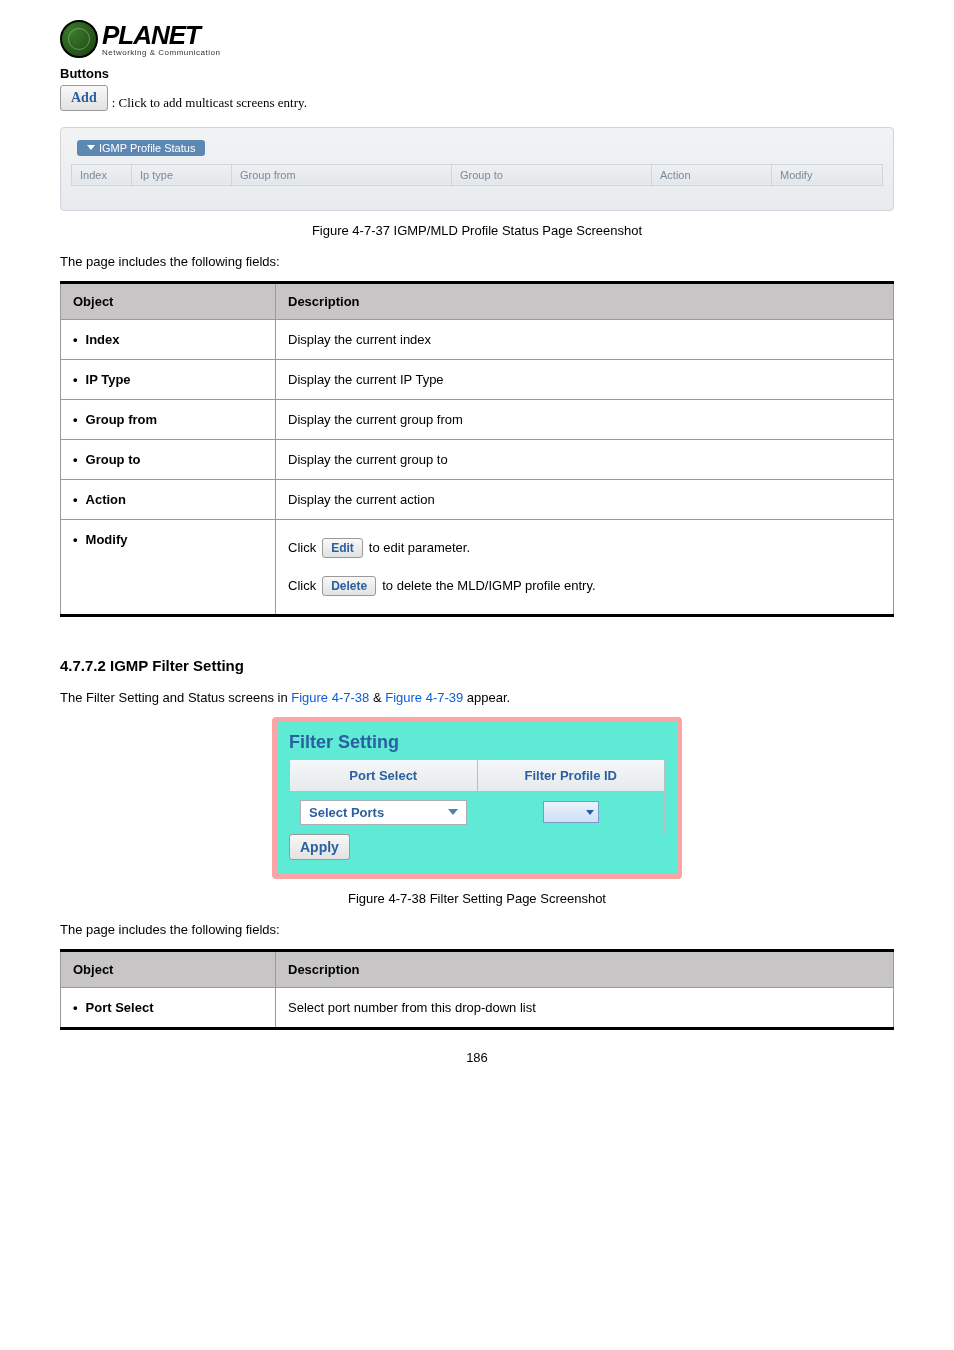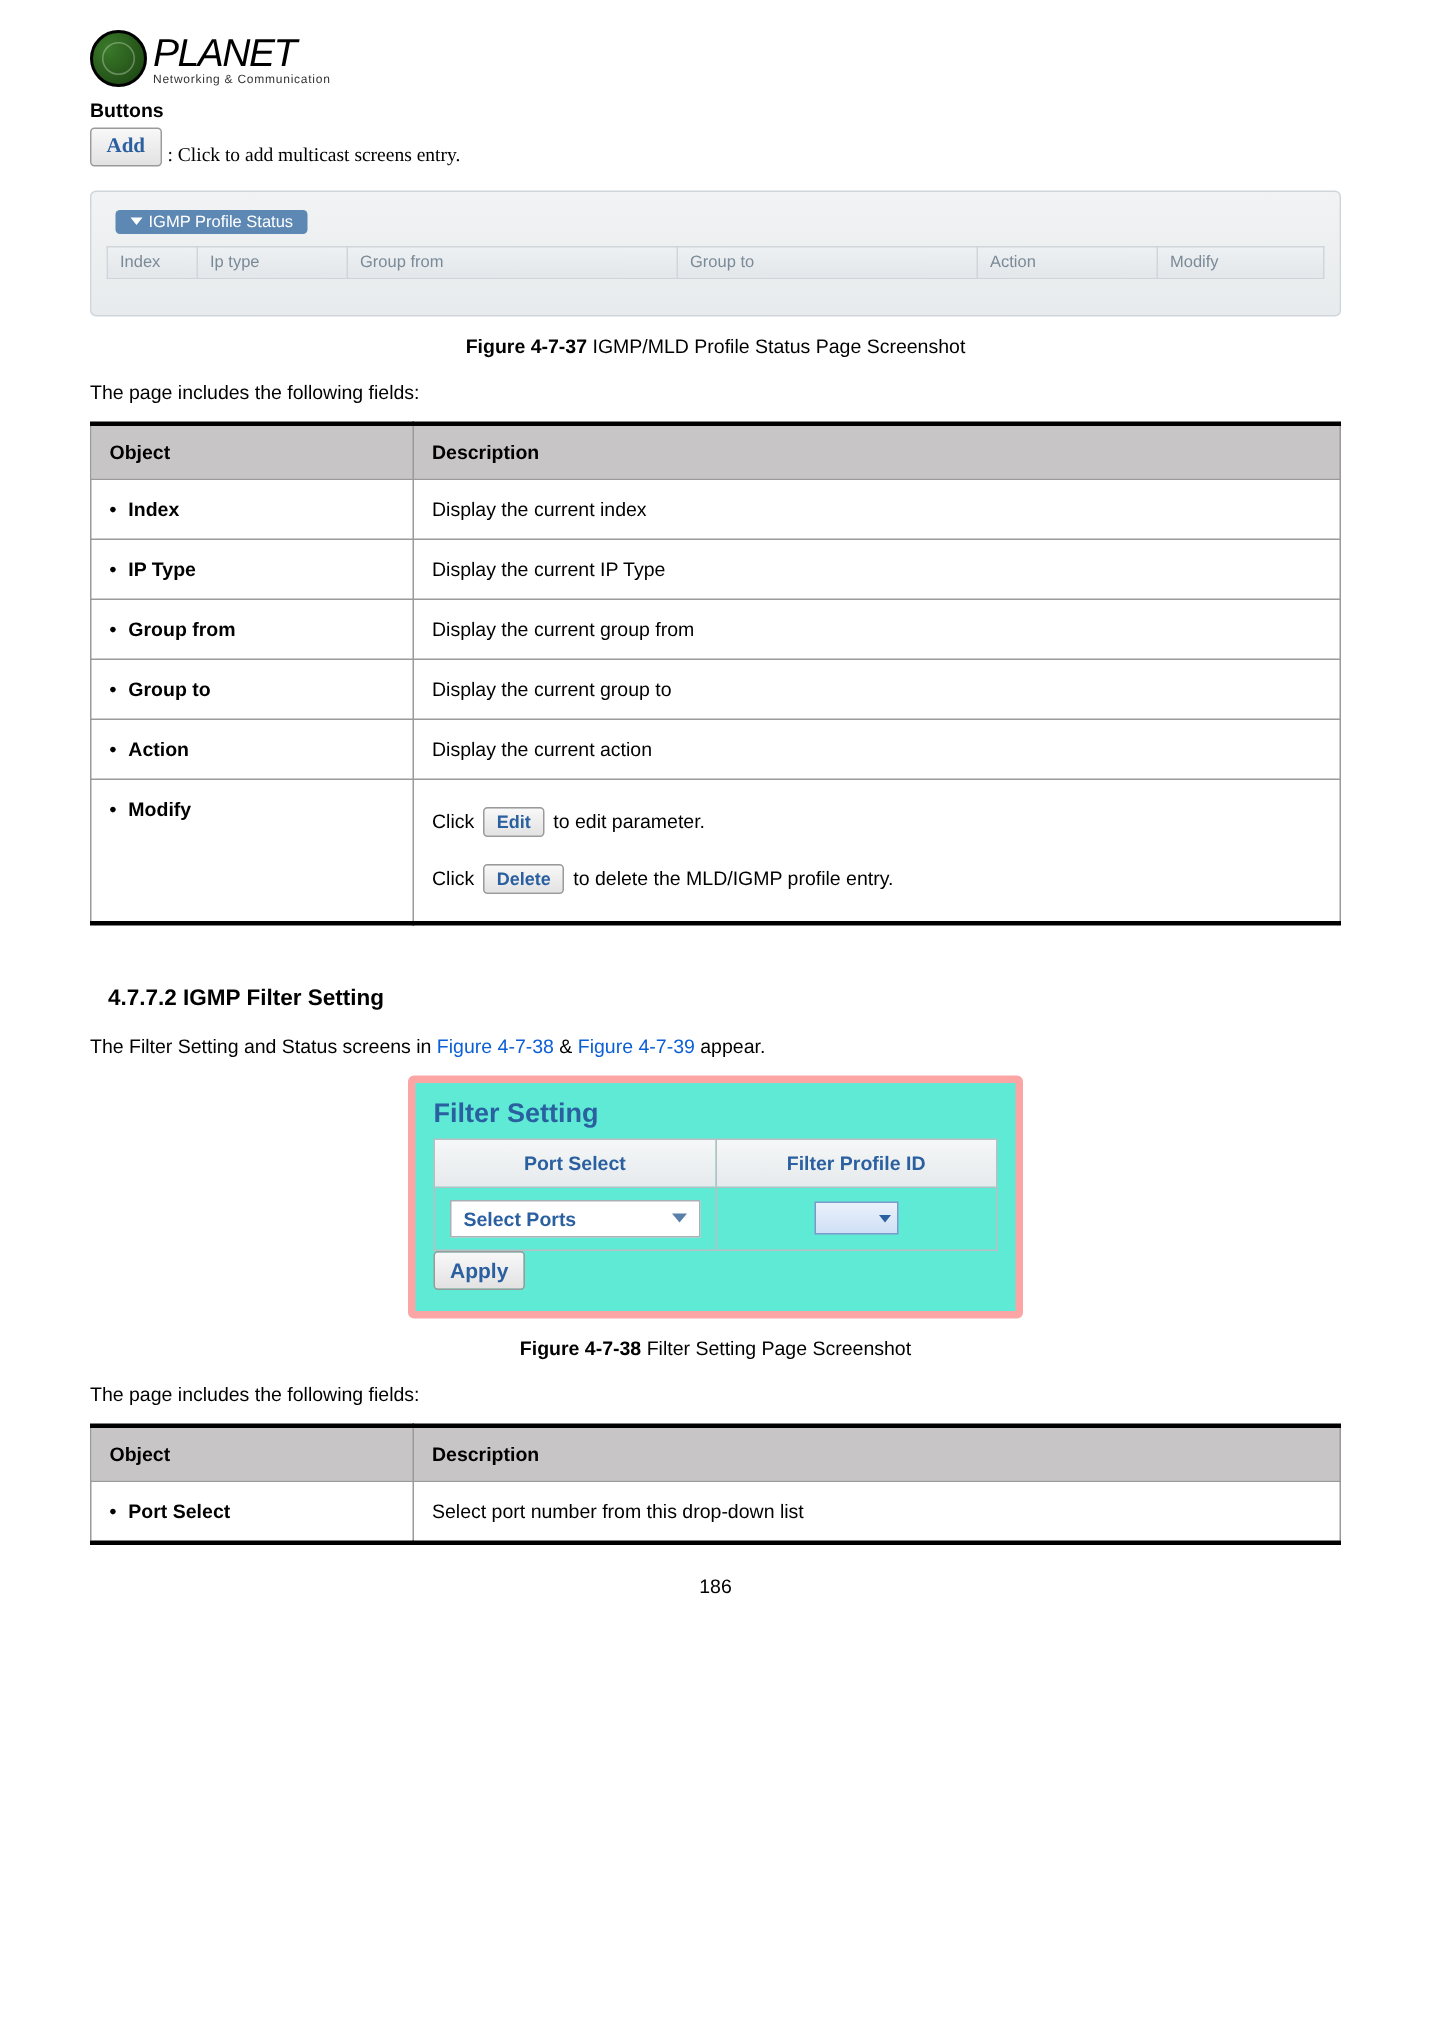--- a/index.html
+++ b/index.html
@@ -28,21 +28,21 @@
   }
   .logo-globe::after {
     content: '';
     position: absolute;
     inset: 6px;
     border: 1px solid rgba(255,255,255,0.3);
     border-radius: 50%;
   }
   .logo-text { display: flex; flex-direction: column; }
   .logo-name {
-    font-weight: 400;
+    font-weight: 700;
     font-style: italic;
     font-size: 26px;
     letter-spacing: -1px;
     color: #000;
     line-height: 1;
   }
   .logo-tag {
     font-size: 8px;
     color: #333;
     letter-spacing: 0.5px;
@@ -101,21 +101,21 @@
     border: 1px solid #cfd5da;
     padding: 4px 8px;
   }
   .status-table th:first-child { width: 60px; }
   .status-table th:nth-child(2) { width: 100px; }
   .status-table th:nth-child(3) { width: 220px; }
   .status-table th:nth-child(4) { width: 200px; }
   .status-table th:nth-child(5) { width: 120px; }
 
   .fig-caption { text-align: center; font-size: 13px; margin: 12px 0 16px; }
-  .fig-caption b { font-weight: bold; }
+  .fig-caption b { font-weight: normal; }
 
   .para { margin: 12px 0; }
   .link { color: #0b5fd6; }
 
   .obj-table {
     width: 100%;
     border-collapse: collapse;
     margin: 8px 0 30px;
     border-top: 3px solid #000;
     border-bottom: 3px solid #000;
@@ -130,21 +130,21 @@
   }
   .obj-table td {
     border: 1px solid #9a9a9a;
     padding: 12px;
     vertical-align: middle;
   }
   .obj-table td.col1 { width: 215px; font-weight: bold; }
   .obj-table .bullet::before { content: '\2022'; margin-right: 8px; font-weight: bold; }
   .modify-cell > div { display: flex; align-items: center; gap: 6px; margin: 6px 0; }
 
-  h3.section { font-weight: bold; font-size: 15px; margin: 40px 12px 16px; }
+  h3.section { font-weight: bold; font-size: 15px; margin: 40px 0 16px; }
 
   .filter-card {
     width: 410px;
     margin: 10px auto;
     border: 5px solid #fca5a5;
     border-radius: 4px;
     background: #5eead4;
     padding: 10px 12px 14px;
   }
   .filter-title {

